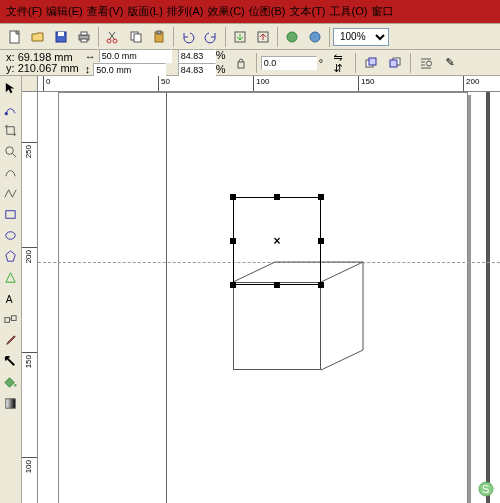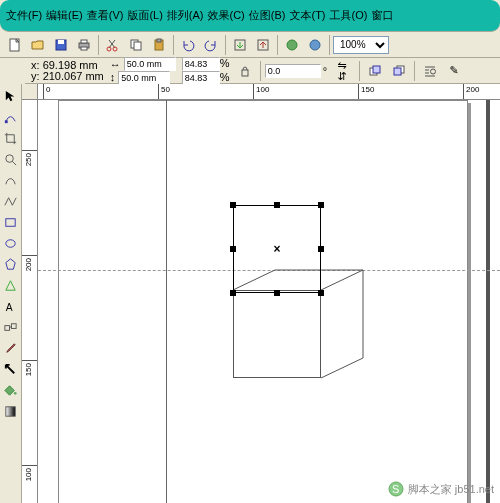--- a/index.html
+++ b/index.html
@@ -1,25 +1,25 @@
 <!DOCTYPE html>
 <html><head>
 <meta charset="utf-8">
 <style>
 * { margin: 0; padding: 0; box-sizing: border-box; font-family: SimSun, "Microsoft YaHei", sans-serif; font-size: 11px; }
 body { width: 500px; height: 503px; background: #ece9d8; overflow: hidden; position: relative; }
-.menubar { height: 32px; background: #14b8a6; display: flex; align-items: center; padding: 0 4px; border-bottom: 1px solid #aca899; border-radius: 9px; }
+.menubar { height: 24px; background: #b91c1c; display: flex; align-items: center; padding: 0 4px; border-bottom: 1px solid #aca899; }
 .menubar span { padding: 2px 2px; cursor: default; }
 .toolbar { height: 26px; background: #ece9d8; display: flex; align-items: center; padding: 0 4px; border-bottom: 1px solid #aca899; gap: 1px; }
 .tbtn { width: 22px; height: 22px; display: flex; align-items: center; justify-content: center; border: 1px solid transparent; }
 .tbtn svg { width: 16px; height: 16px; }
 .sep { width: 1px; height: 20px; background: #aca899; margin: 0 2px; }
-.propbar { height: 26px; background: #ece9d8; display: flex; align-items: center; padding: 0 4px; border-bottom: 1px solid #aca899; gap: 2px; margin-left: 25px; }
+.propbar { height: 26px; background: #ece9d8; display: flex; align-items: center; padding: 0 4px; border-bottom: 1px solid #aca899; gap: 2px; }
 .coordbox { display: flex; flex-direction: column; font-size: 9px; line-height: 11px; padding: 0 2px; }
-.nfield { width: 52px; height: 14px; border: 1px inset #fff; background: #fff; font-size: 9px; padding: 0 2px; }
+.nfield { width: 73px; height: 14px; border: 1px inset #fff; background: #fff; font-size: 9px; padding: 0 2px; }
 .zoomsel { width: 56px; height: 18px; border: 1px solid #7f9db9; background: #fff; font-size: 10px; padding: 0 2px; }
 .workarea { position: relative; height: 431px; display: flex; }
 .toolbox { width: 22px; background: #ece9d8; border-right: 1px solid #aca899; display: flex; flex-direction: column; padding-top: 2px; }
 .tool { width: 20px; height: 20px; margin: 0 auto 1px; display: flex; align-items: center; justify-content: center; border: 1px solid transparent; }
 .tool svg { width: 15px; height: 15px; }
 .canvaswrap { flex: 1; position: relative; background: #fff; }
 .ruler-h { position: absolute; top: 0; left: 16px; right: 0; height: 16px; background: #fff; border-bottom: 1px solid #888; font-size: 8px; overflow: hidden; }
 .ruler-h .tick { position: absolute; top: 0; height: 16px; border-left: 1px solid #555; }
 .ruler-h .tick span { position: absolute; top: 1px; left: 2px; font-size: 8px; }
 .ruler-v { position: absolute; top: 16px; left: 0; width: 16px; bottom: 0; background: #fff; border-right: 1px solid #888; overflow: hidden; }
@@ -349,14 +349,13 @@
       <div class="selcenter" style="left:239px;top:149px">×</div>
     </div>
   </div>
 </div>
 
 <div class="watermark">
   <svg viewBox="0 0 16 16">
       <circle cx="8" cy="8" r="7" fill="#8c8" stroke="#6a6"></circle>
       <text x="4" y="12" font-size="10" fill="#fff">S</text>
     </svg>
-  <span>脚本之家 jb51.net</span>
 </div>
 
 </body></html>

